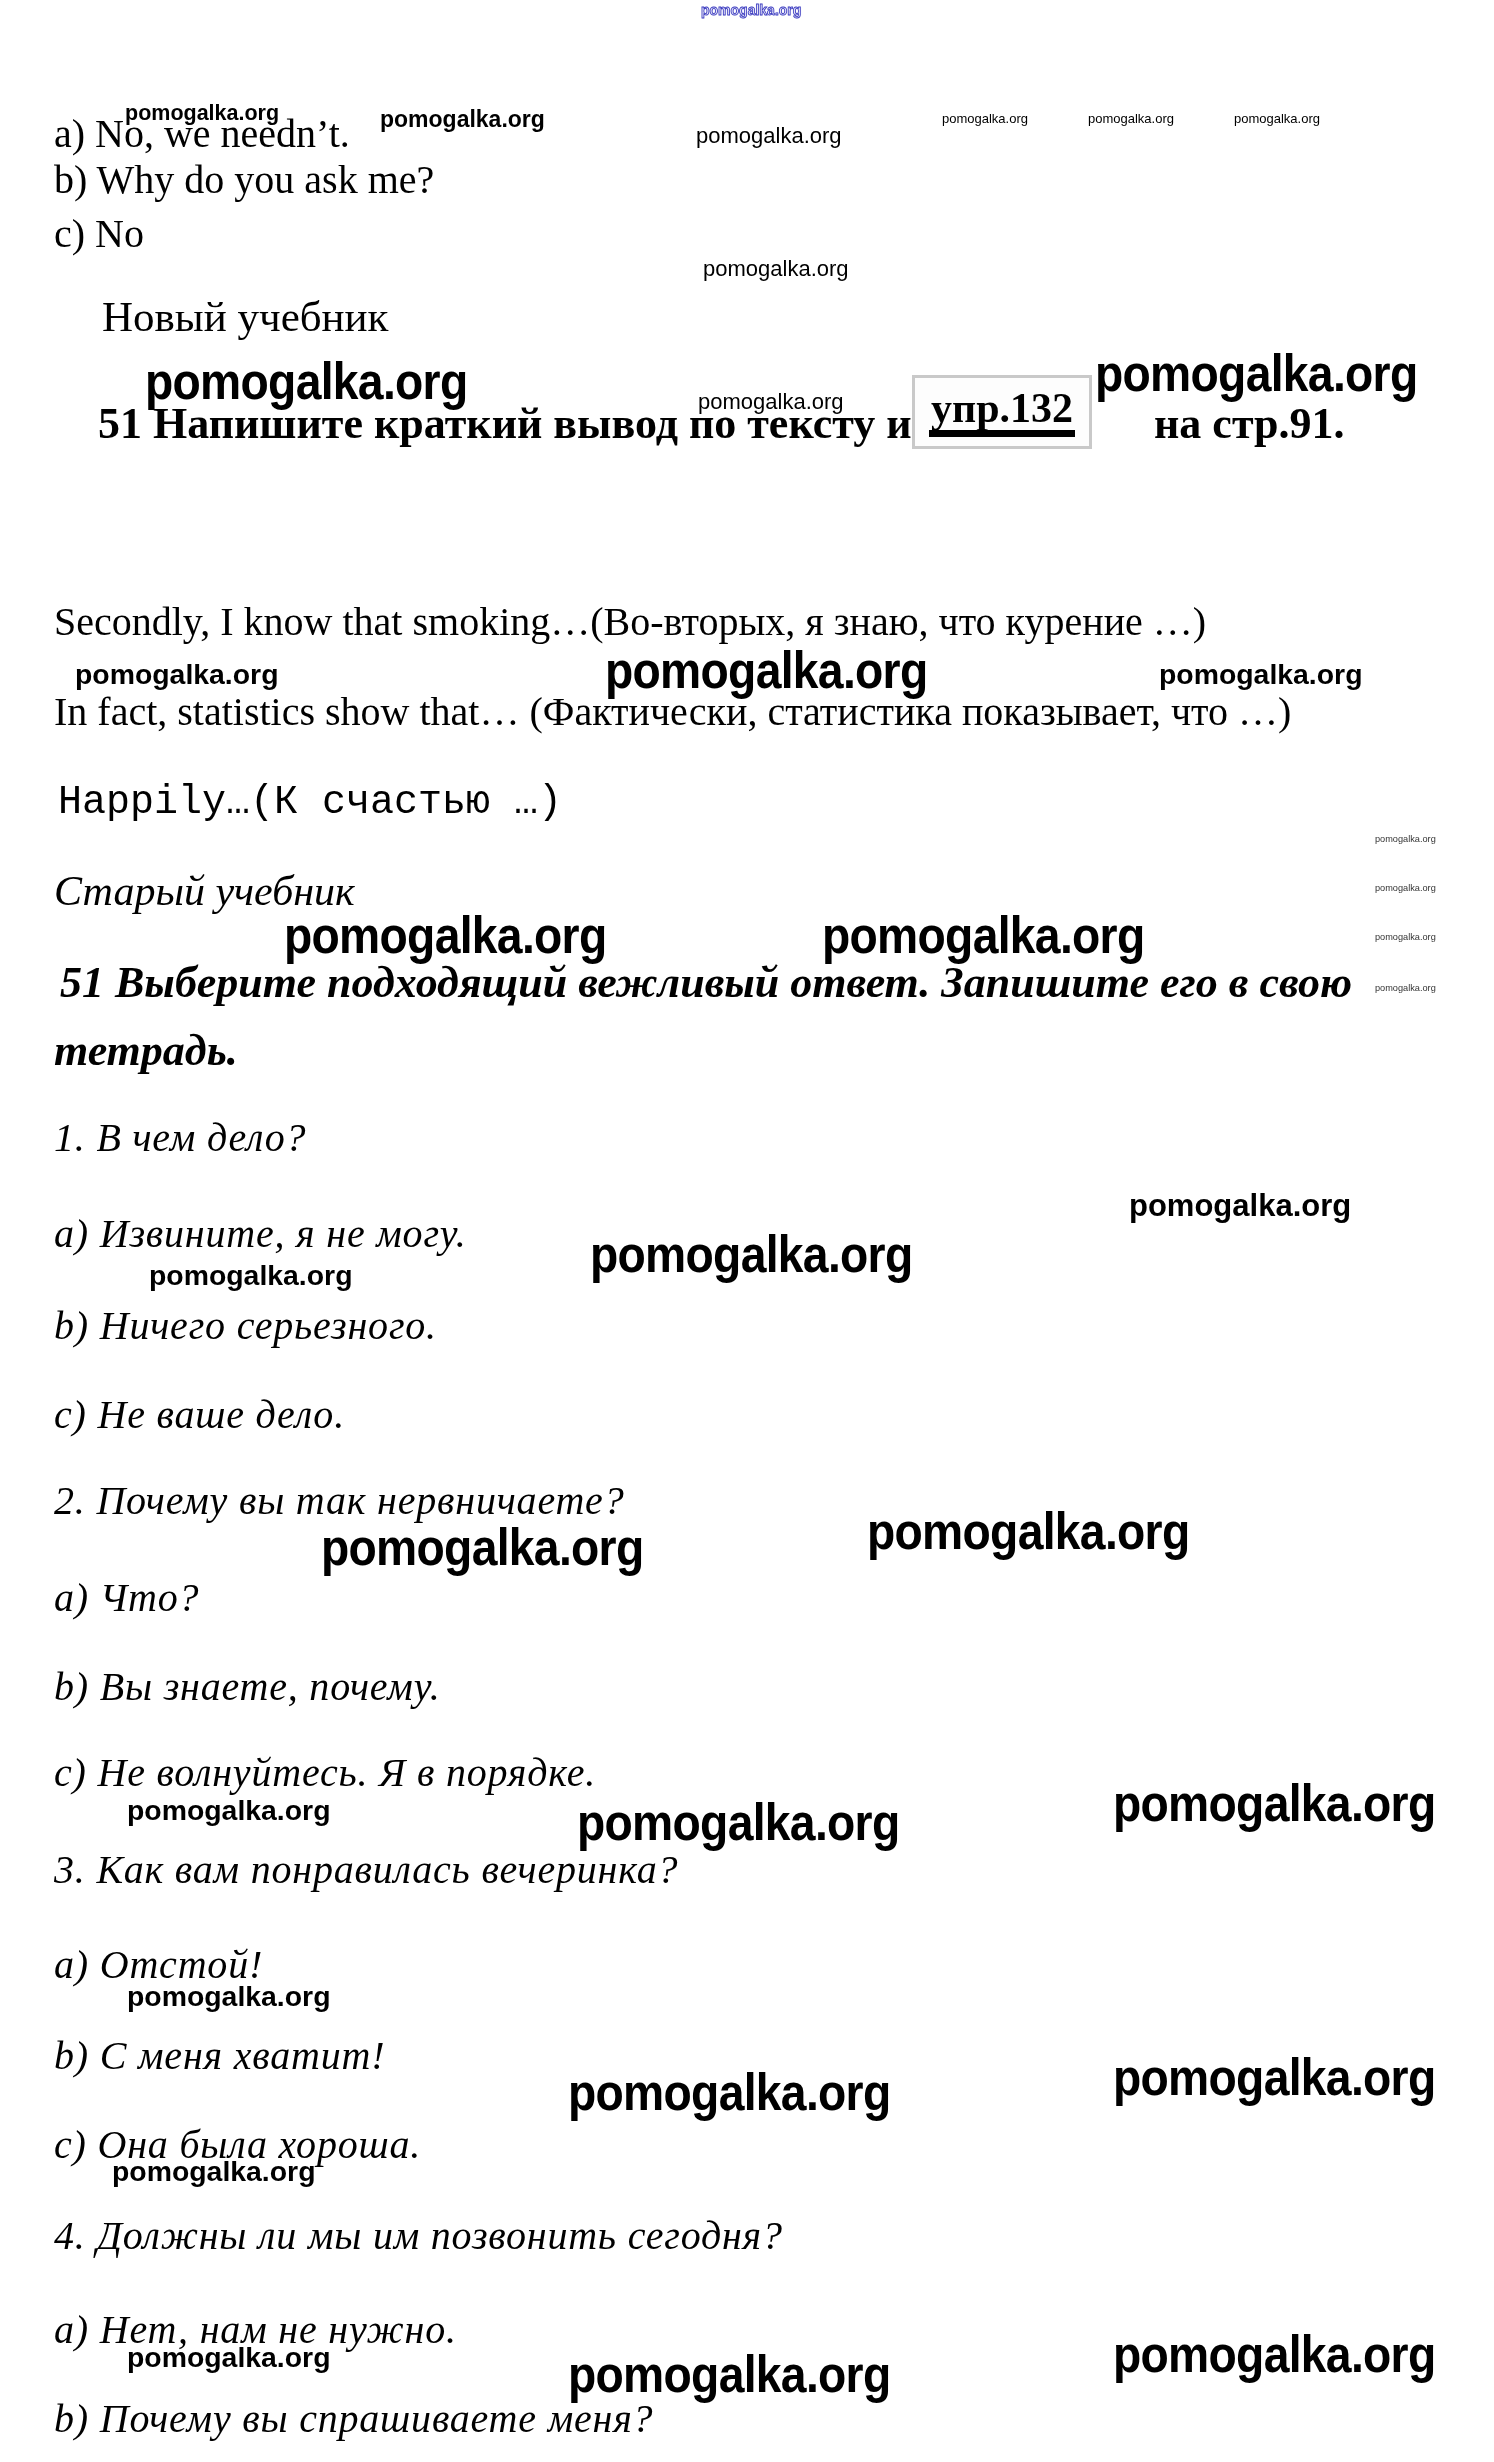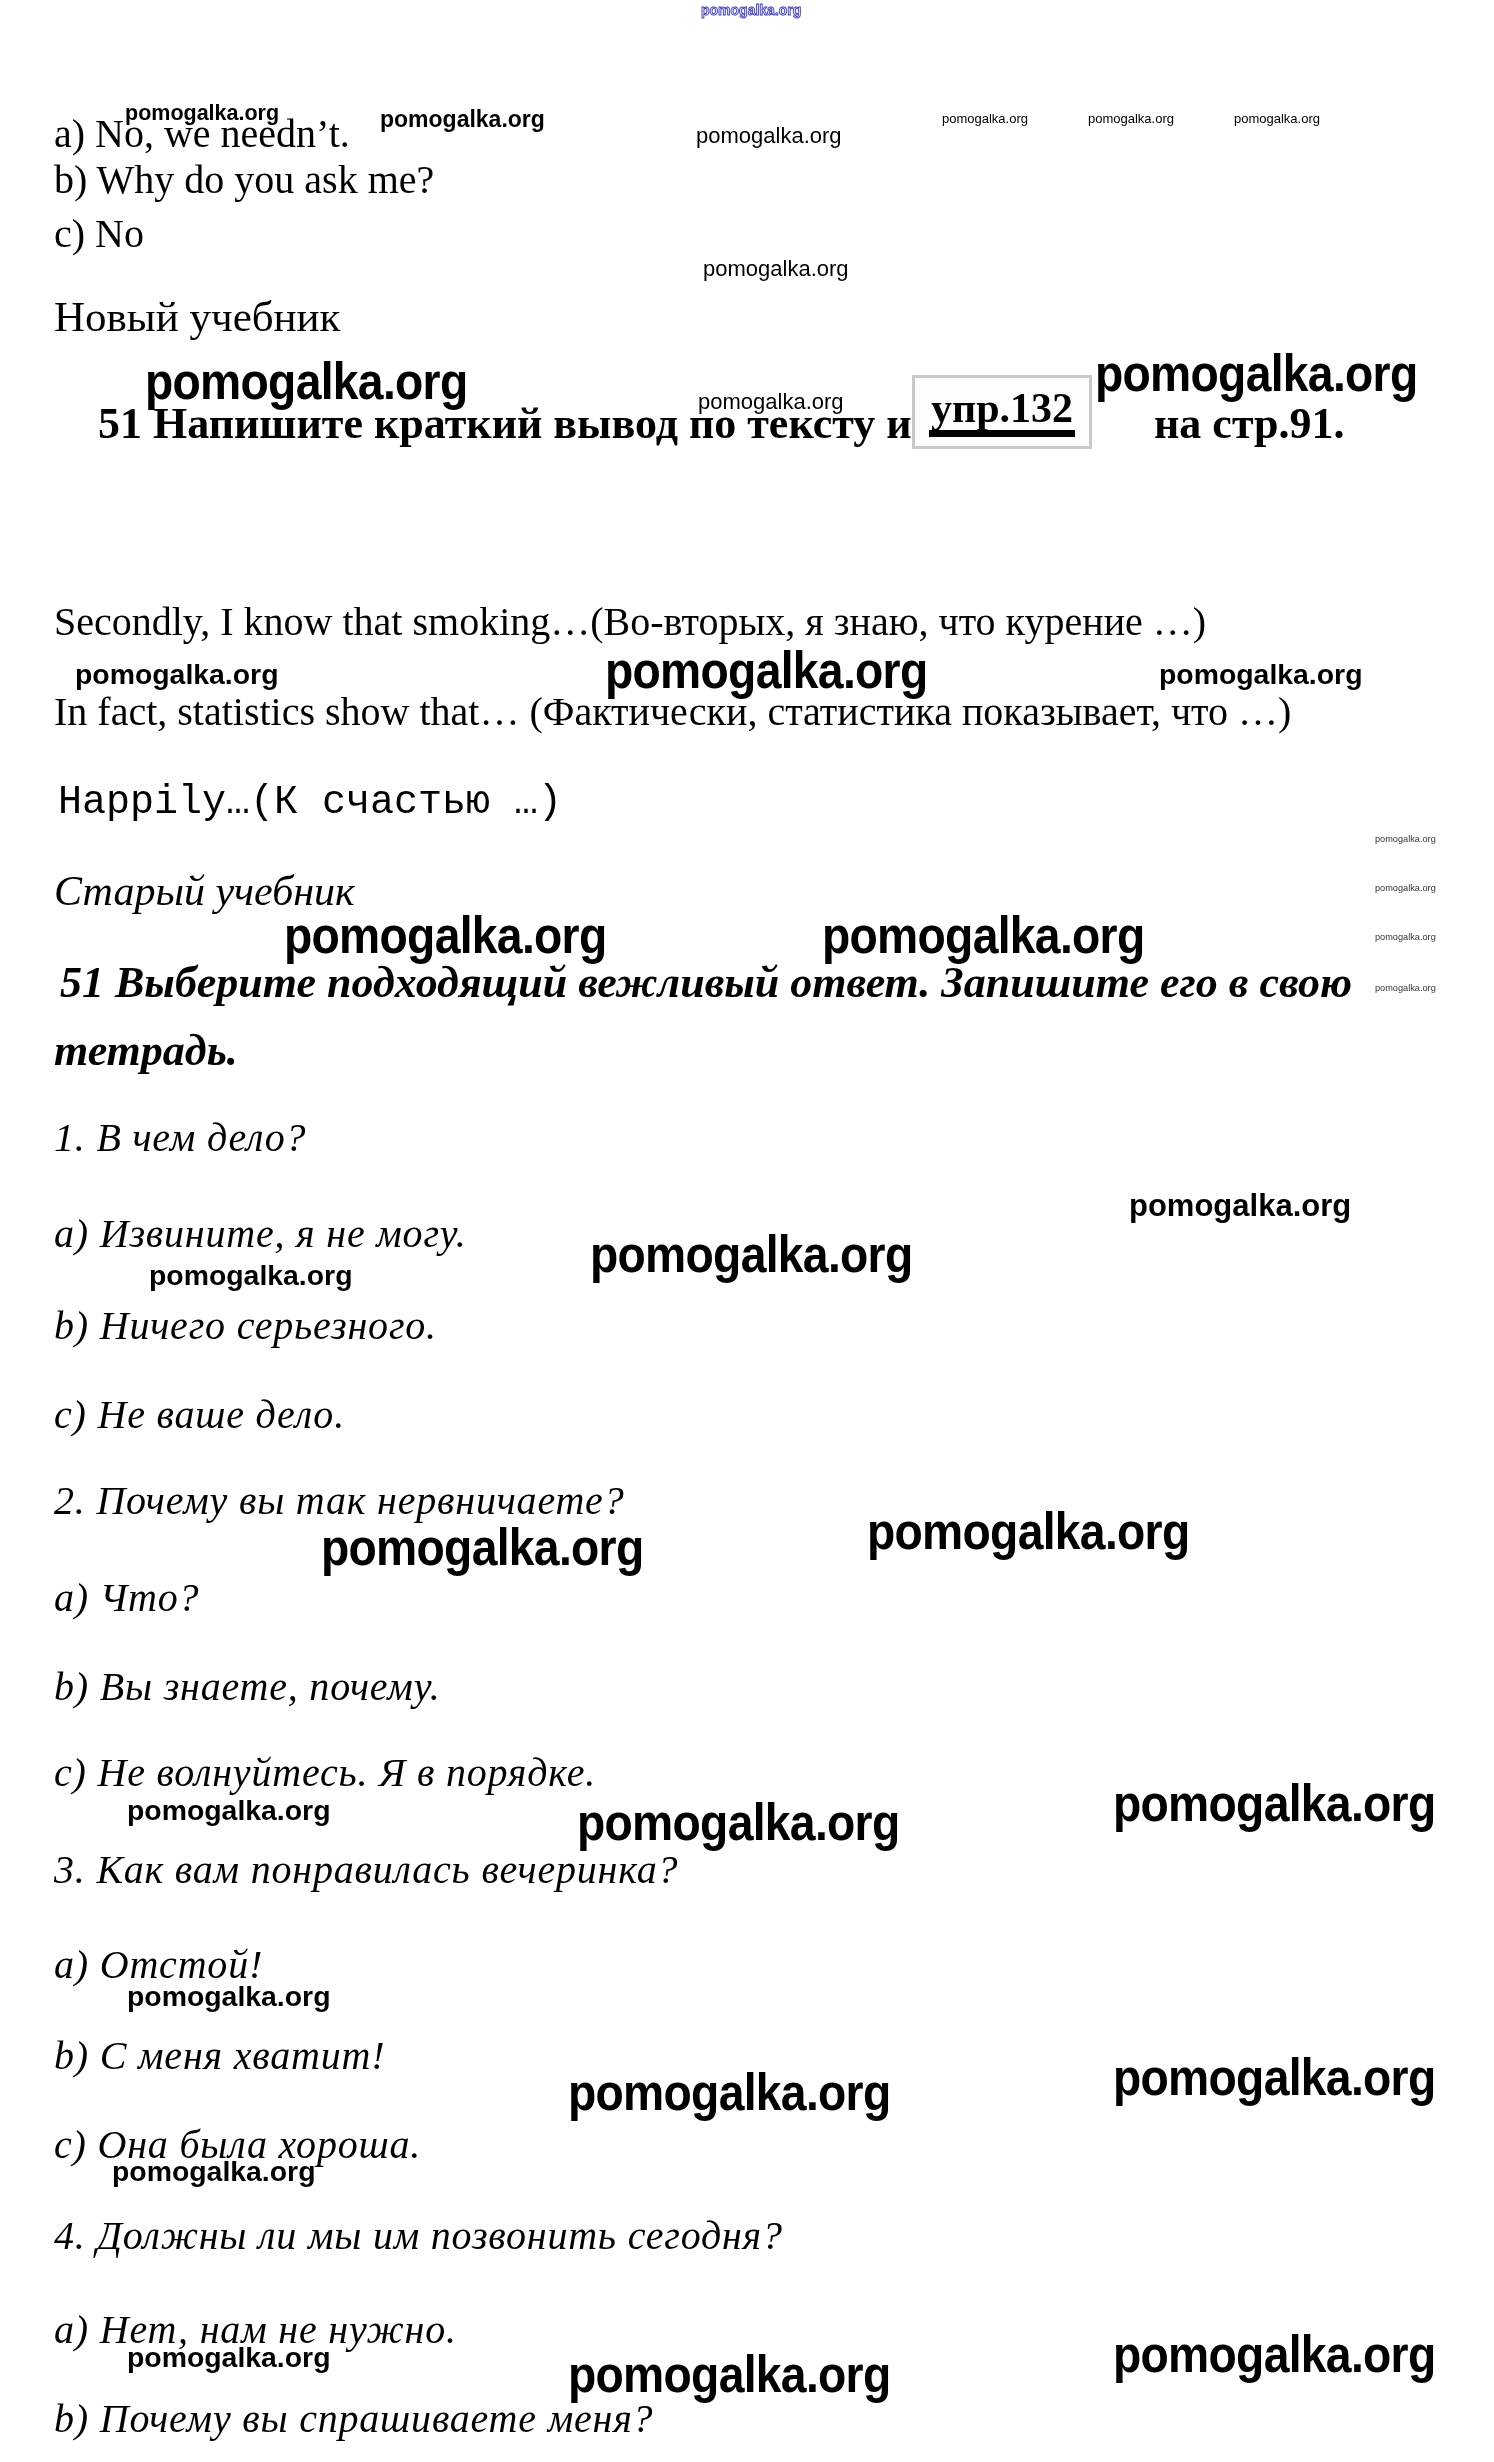--- a/index.html
+++ b/index.html
@@ -13,21 +13,21 @@
   }
   
   .tx{
     position:absolute;
     color:#000;
     white-space:nowrap;
     line-height:1.08;
     font-family:"Liberation Serif", serif;
   }
   .en  {font-size:40px;}
-  .ruh {font-size:43px;}
+  .ruh {font-size:43px;margin-left:48px;}
   .ith {font-size:42px; font-style:italic;}
   .it  {font-size:40px; font-style:italic; letter-spacing:0.8px;}
   .task{font-size:44px; font-weight:700;margin-left:44px;}
   .bi  {font-size:44px; font-weight:700; font-style:italic;}
   
   .exbox{
     position:absolute;
     left:912px; top:375px;
     width:180px; height:74px;
     border:3.1px solid #c9c9c9;

